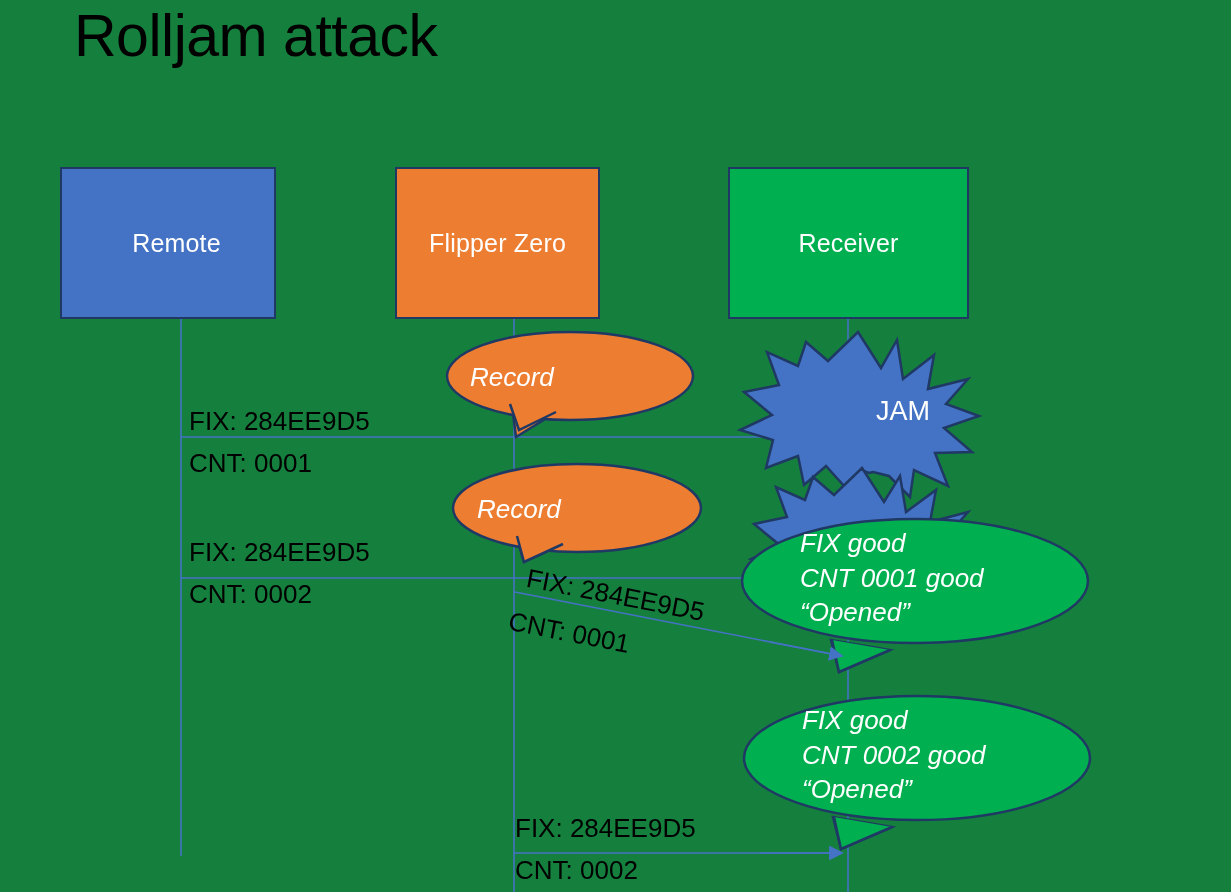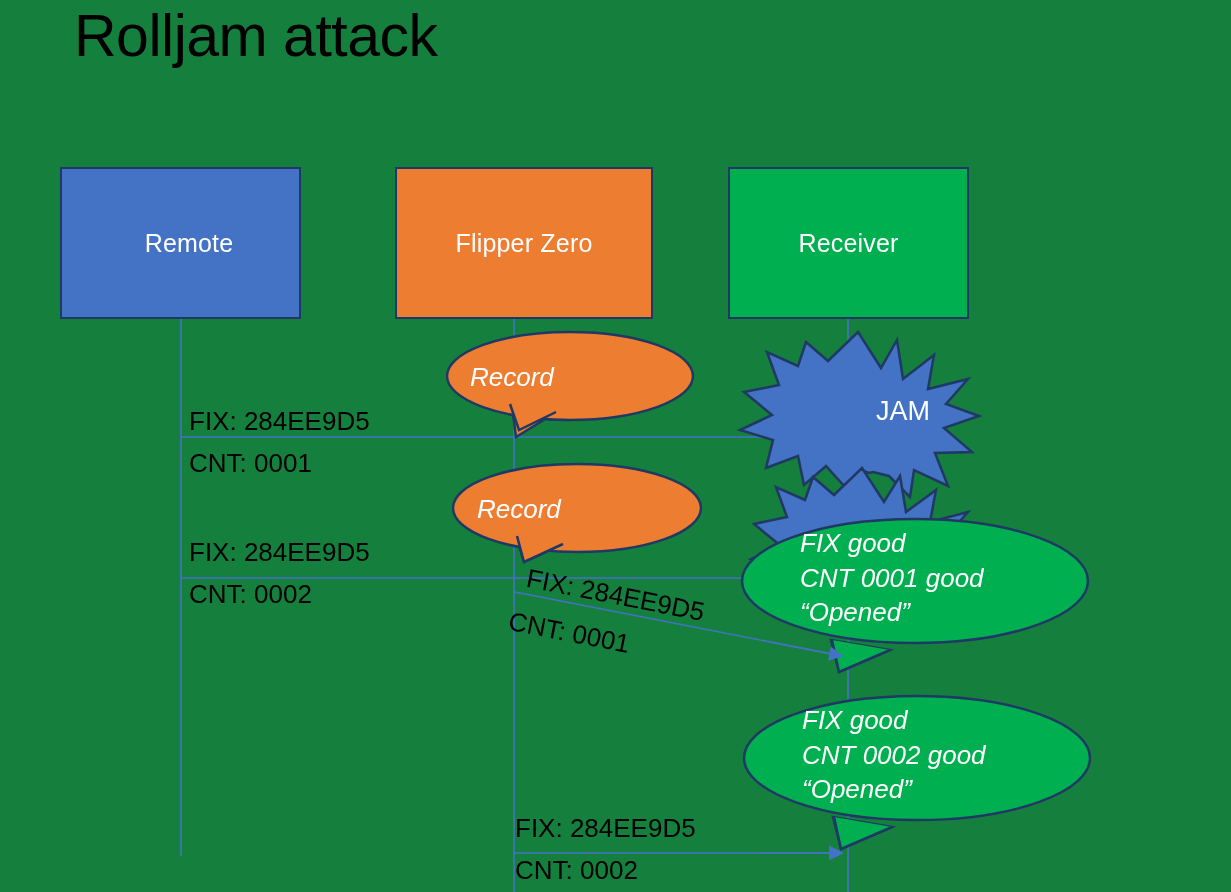--- a/index.html
+++ b/index.html
@@ -11,22 +11,22 @@
     font-size:59px; line-height:1.05; color:#000;
     font-weight:400; letter-spacing:-0.5px; white-space:nowrap;
   }
 
   .actor-box{
     position:absolute; box-sizing:border-box;
     border:2px solid #1F3864;
     display:flex; align-items:center; justify-content:center;
     color:#ffffff; font-size:25px; font-weight:400; letter-spacing:.2px;
   }
-  .actor-remote{ left:60px;  top:167px; width:241px; height:152px; background:#4472C4;padding-left:17px; }
-  .actor-flipper{left:395px; top:167px; width:258px; height:152px; background:#ED7D31; }
+  .actor-remote{ left:60px;  top:167px; width:216px; height:152px; background:#4472C4;padding-left:17px; }
+  .actor-flipper{left:395px; top:167px; width:205px; height:152px; background:#ED7D31; }
   .actor-receiver{left:728px;top:167px; width:241px; height:152px; background:#00B050;align-items:center; }
 
   .svg-layer{position:absolute;left:0;top:0;width:1231px;height:892px;}
 
   .callout-text{
     position:absolute; color:#ffffff; 
     font-size:26px; line-height:1.33; white-space:pre-line; pointer-events:none;font-style:italic;
   }
 
   .msg-label{

